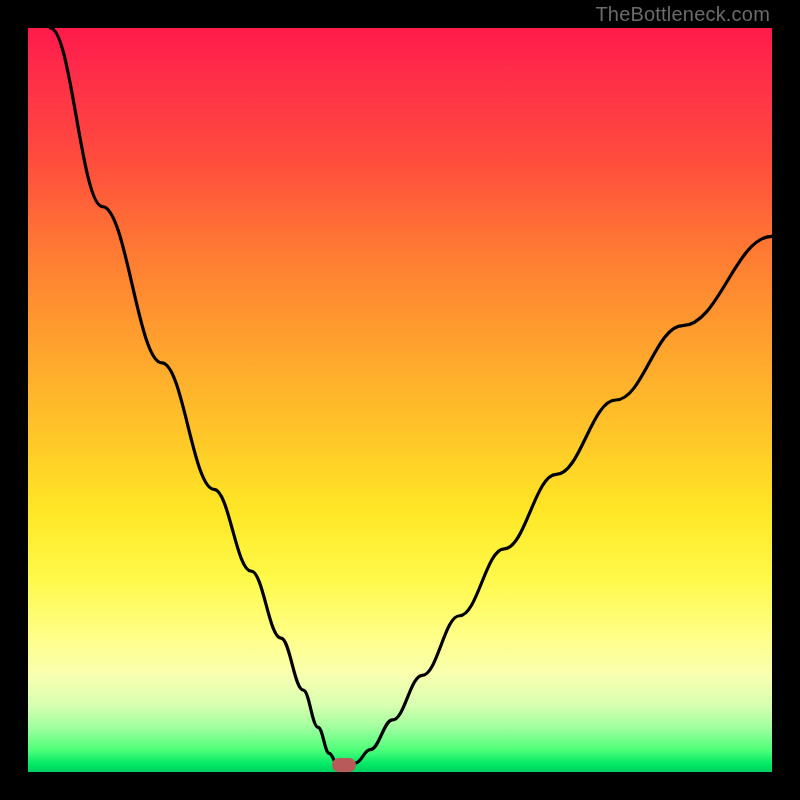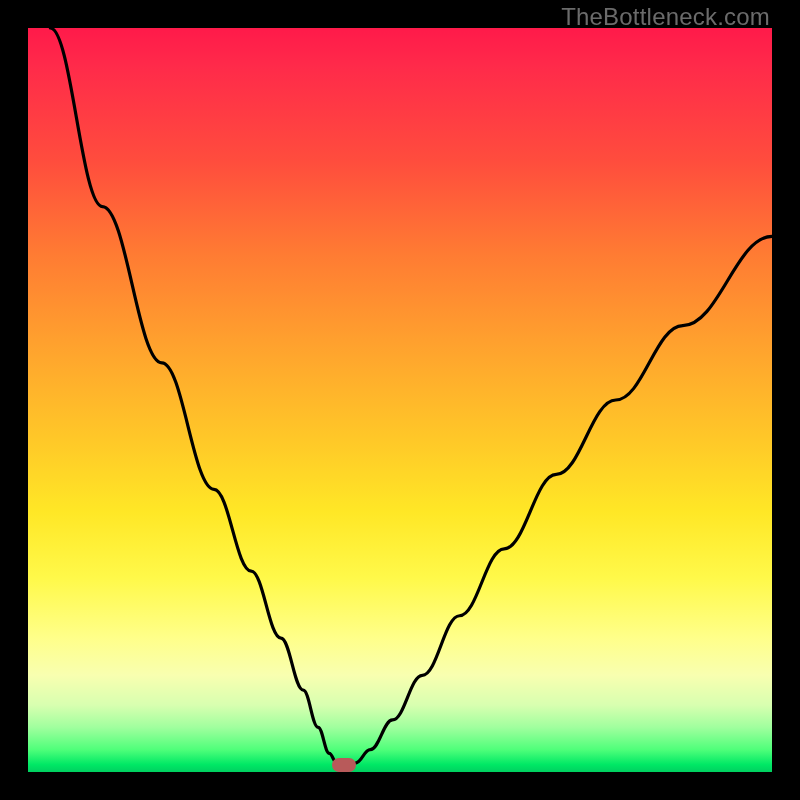--- a/index.html
+++ b/index.html
@@ -47,21 +47,21 @@
       #4fff7a 97%,
       #00e865 99%,
       #00d060 100%
     );
   }
   .watermark {
     position: absolute;
     top: 3px;
     right: 30px;
     color: #6b6b6b;
-    font-size: 24px;
+    font-size: 20px;
     font-weight: 500;
     letter-spacing: 0.2px;
   }
   svg.curve {
     position: absolute;
     inset: 0;
   }
   .marker {
     position: absolute;
     width: 24px;

